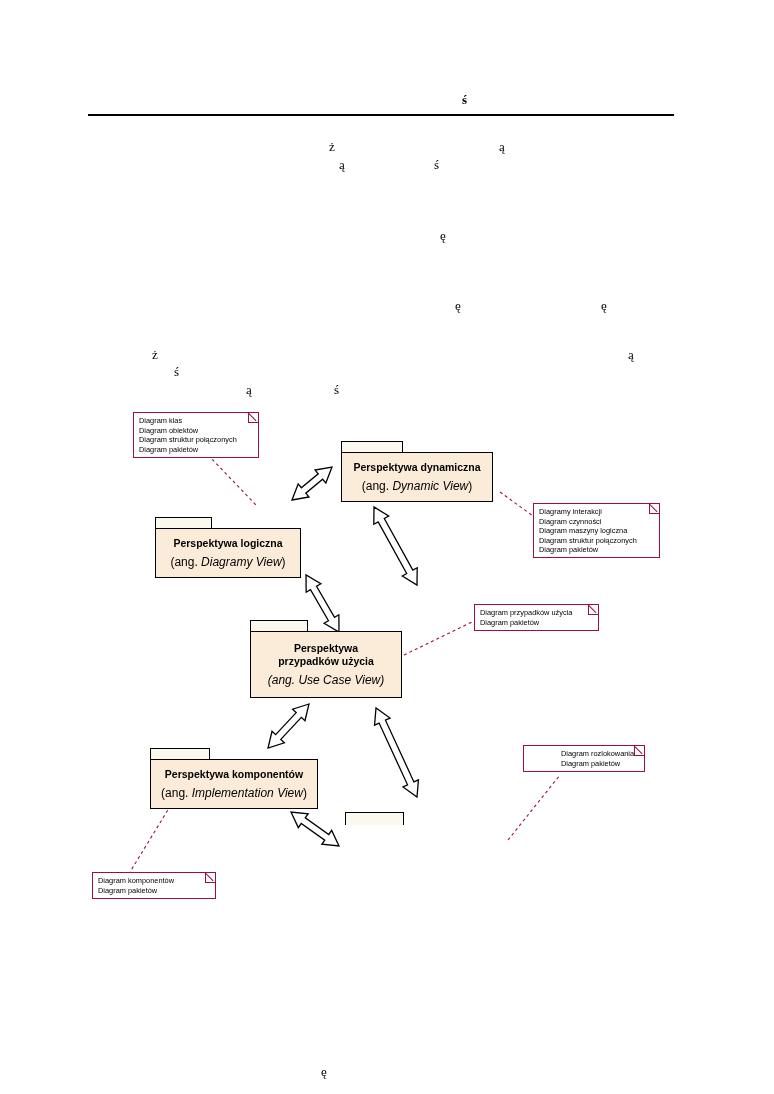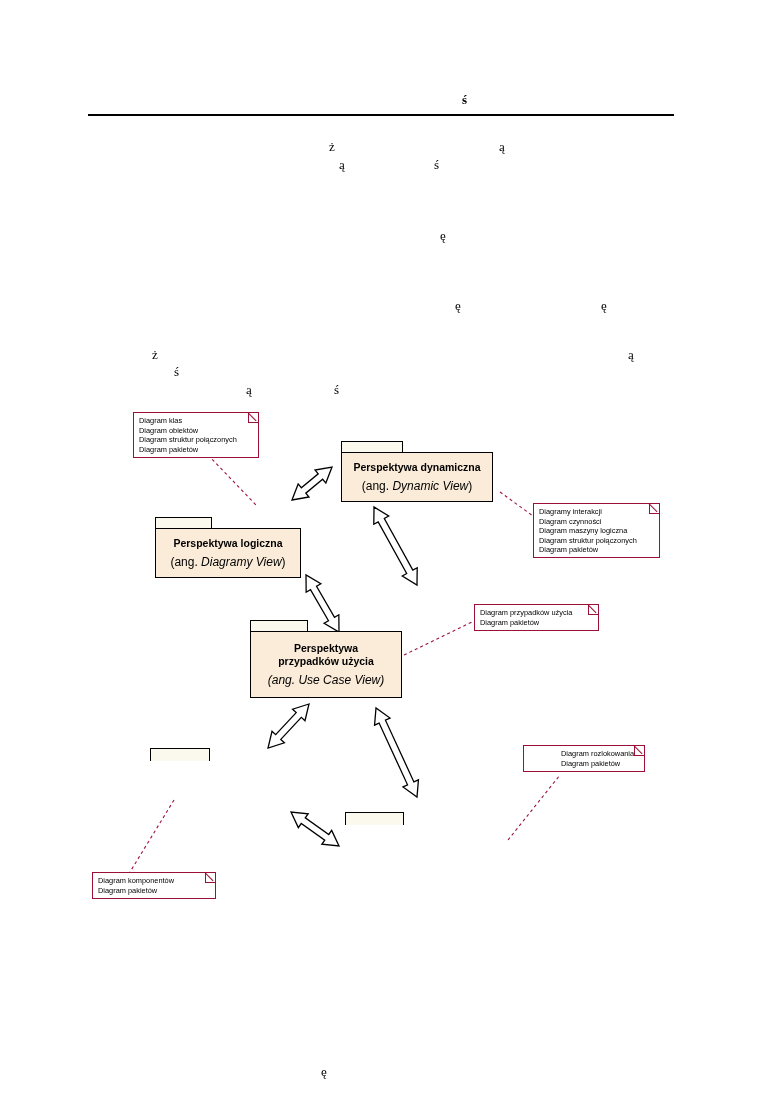--- a/index.html
+++ b/index.html
@@ -174,20 +174,24 @@
         <div class="pkg" style="left: 250px; top: 620px; width: 152px; height: 78px;">
           <div class="pkg-tab" style="width: 58px; height: 13px;"></div>
           <div class="pkg-body" style="top: 11px; width: 152px; height: 67px; text-align: center;">
             <div class="pkg-title">Perspektywa
 przypadków użycia</div>
             <div class="pkg-sub all-ital">(ang. Use Case View)</div>
           </div>
         </div>
         <div class="pkg" style="left: 150px; top: 748px; width: 168px; height: 61px;">
           <div class="pkg-tab" style="width: 60px; height: 13px;"></div>
+          <div class="pkg-body" style="top: 11px; width: 168px; height: 50px;">
+            <div class="pkg-title">Perspektywa komponentów</div>
+            <div class="pkg-sub">(ang. <i>Implementation View</i>)</div>
+          </div>
         </div>
         <div class="pkg" style="left: 345px; top: 812px; width: 162px; height: 61px;">
           <div class="pkg-tab" style="width: 59px; height: 13px;"></div>
         </div>
       </div>
     <div id="note-layer">
         <div class="note" style="left: 133px; top: 412px; width: 126px; height: 46px;">
           <div class="note-fold"></div>
           <div class="note-line">Diagram klas</div>
           <div class="note-line">Diagram obiektów</div>

